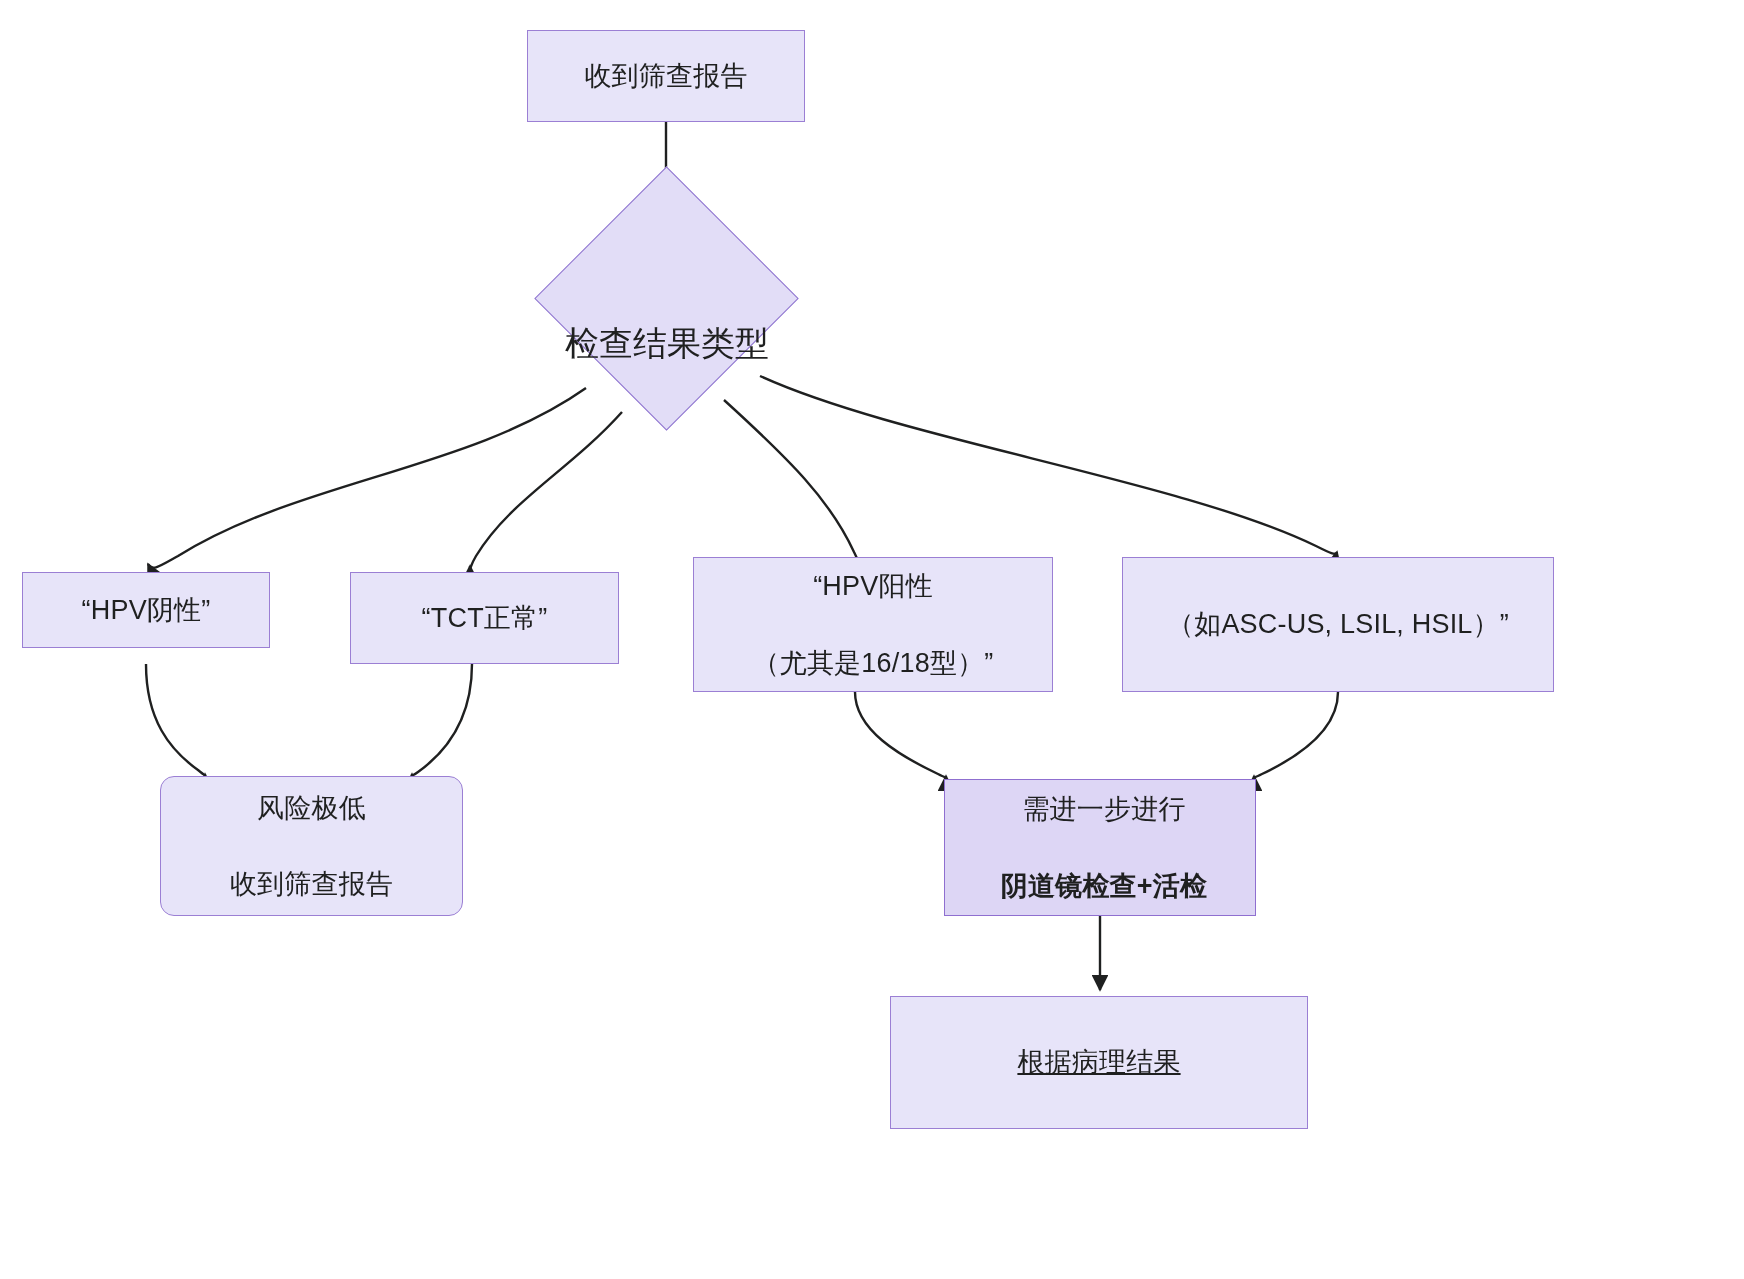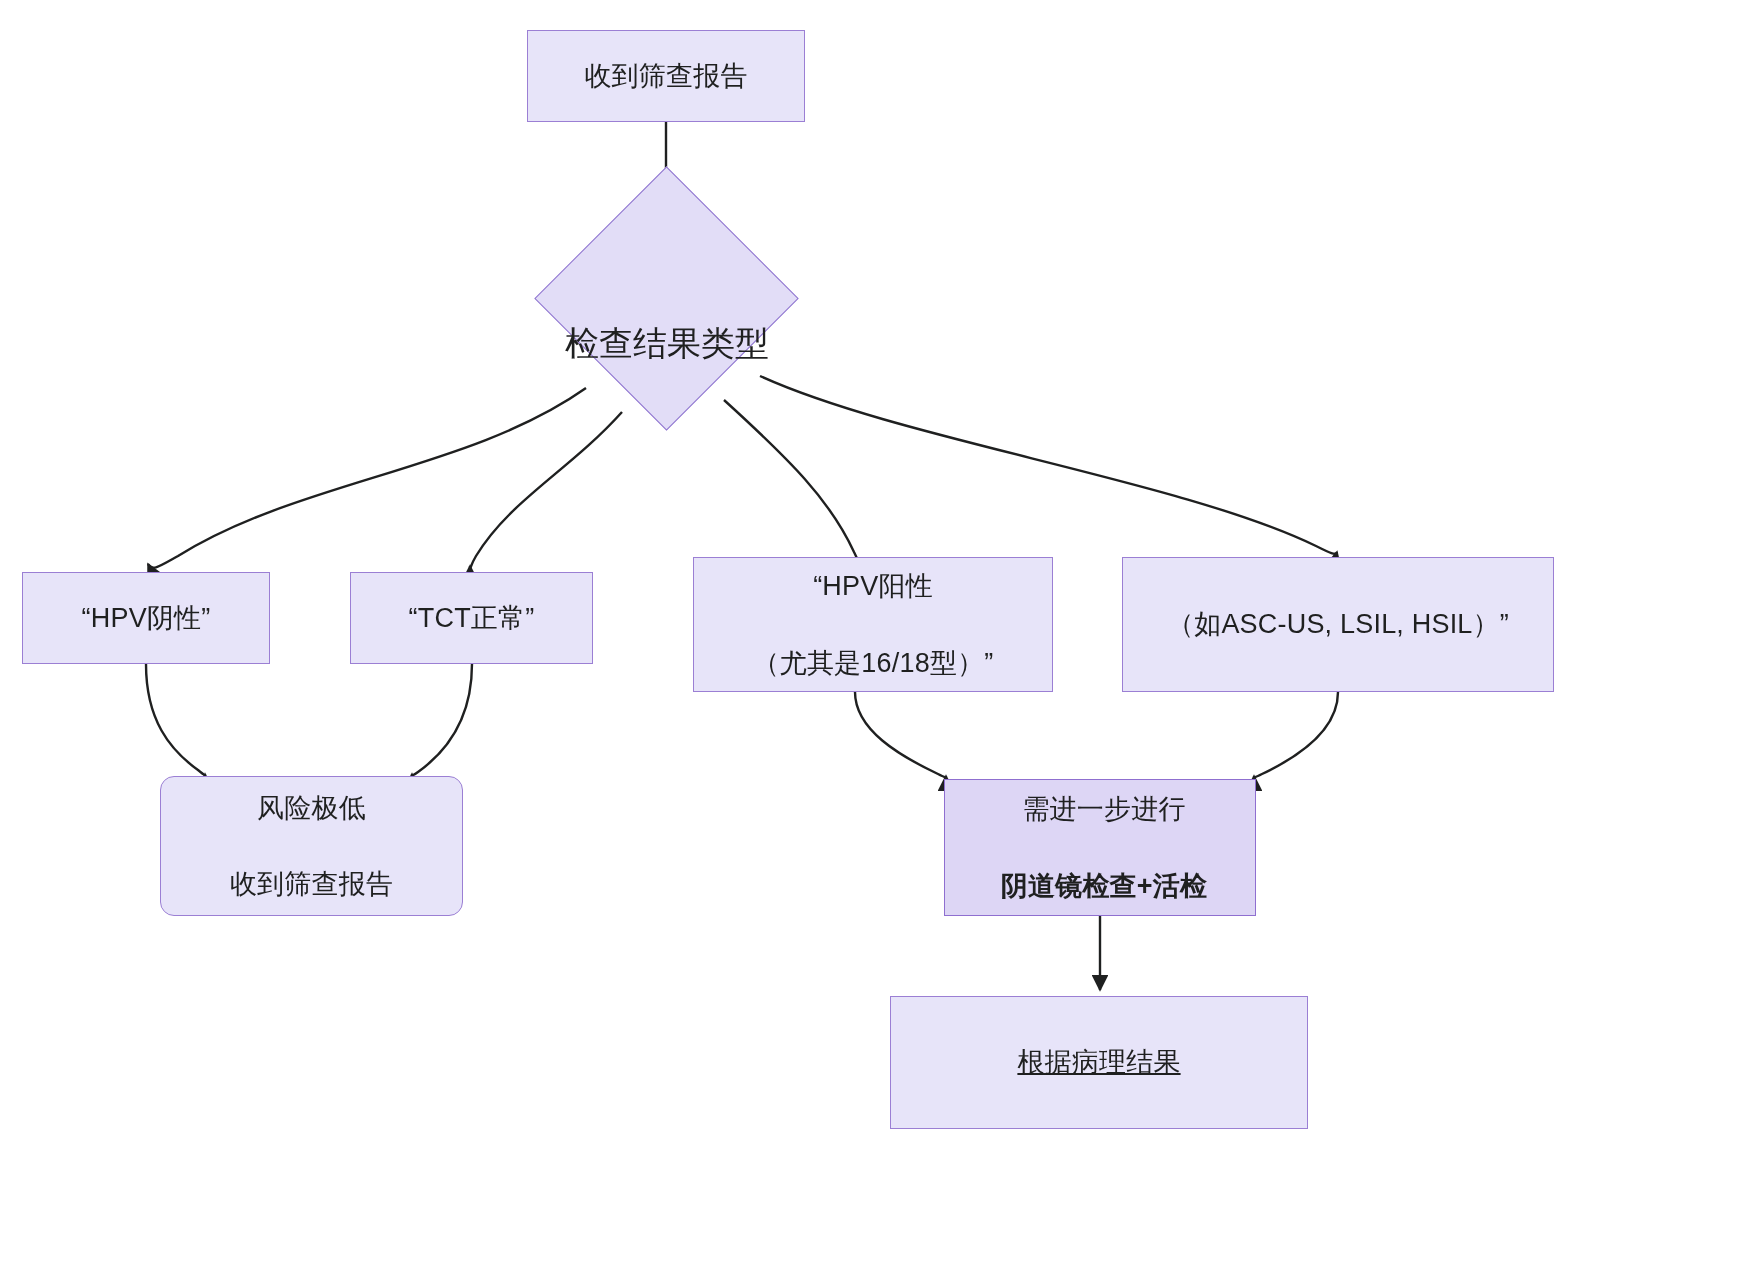--- a/index.html
+++ b/index.html
@@ -80,25 +80,25 @@
 
   <div class="node" style="left:527px;top:30px;width:278px;height:92px;">
     <span>收到筛查报告</span>
   </div>
 
   <div class="diamond" style="left:573px;top:205px;width:187px;height:187px;"></div>
   <div class="diamond-label" style="left:532px;top:298px;width:270px;height:92px;">
     <span>检查结果类型</span>
   </div>
 
-  <div class="node" style="left:22px;top:572px;width:248px;height:92px;">
+  <div class="node" style="left:22px;top:572px;width:248px;height:76px;">
     <span>“HPV阴性”</span>
   </div>
 
-  <div class="node" style="left:350px;top:572px;width:243px;height:92px;">
+  <div class="node" style="left:350px;top:572px;width:269px;height:92px;">
     <span>“TCT正常”</span>
   </div>
 
   <div class="node" style="left:693px;top:557px;width:360px;height:135px;">
     <span>
       <span class="line2">“HPV阳性</span>
       <span class="line2">（尤其是16/18型）”</span>
     </span>
   </div>
 

